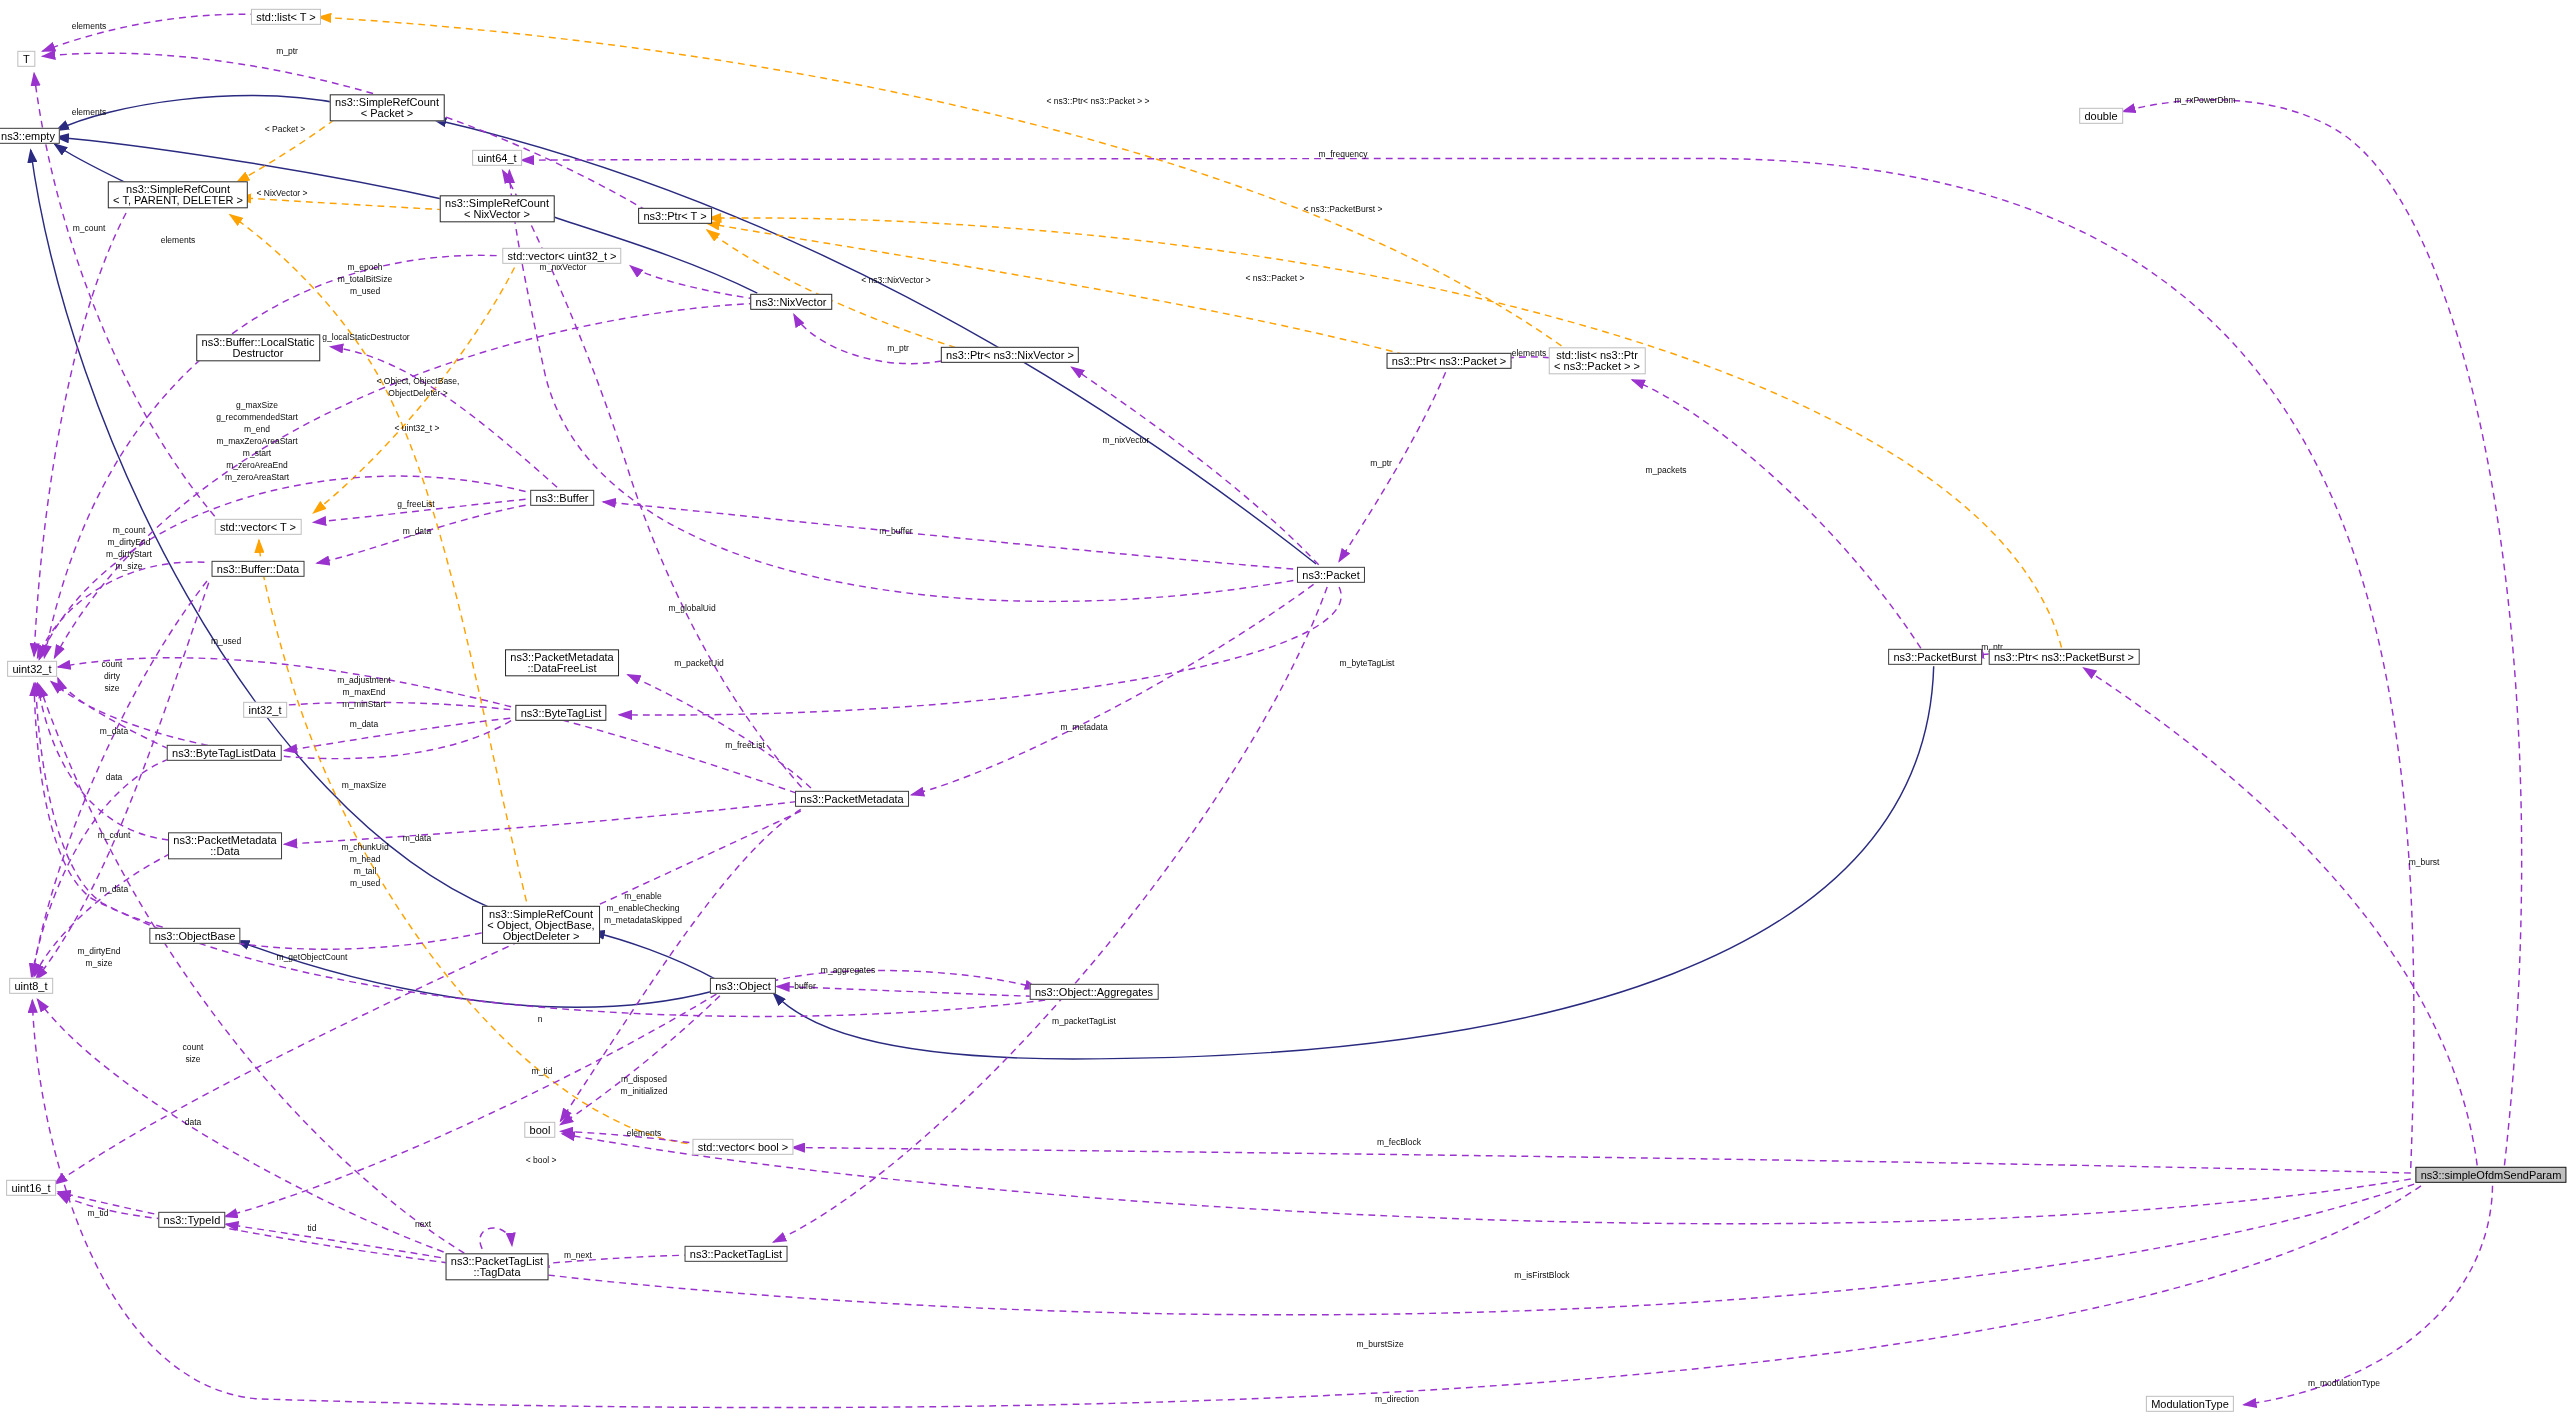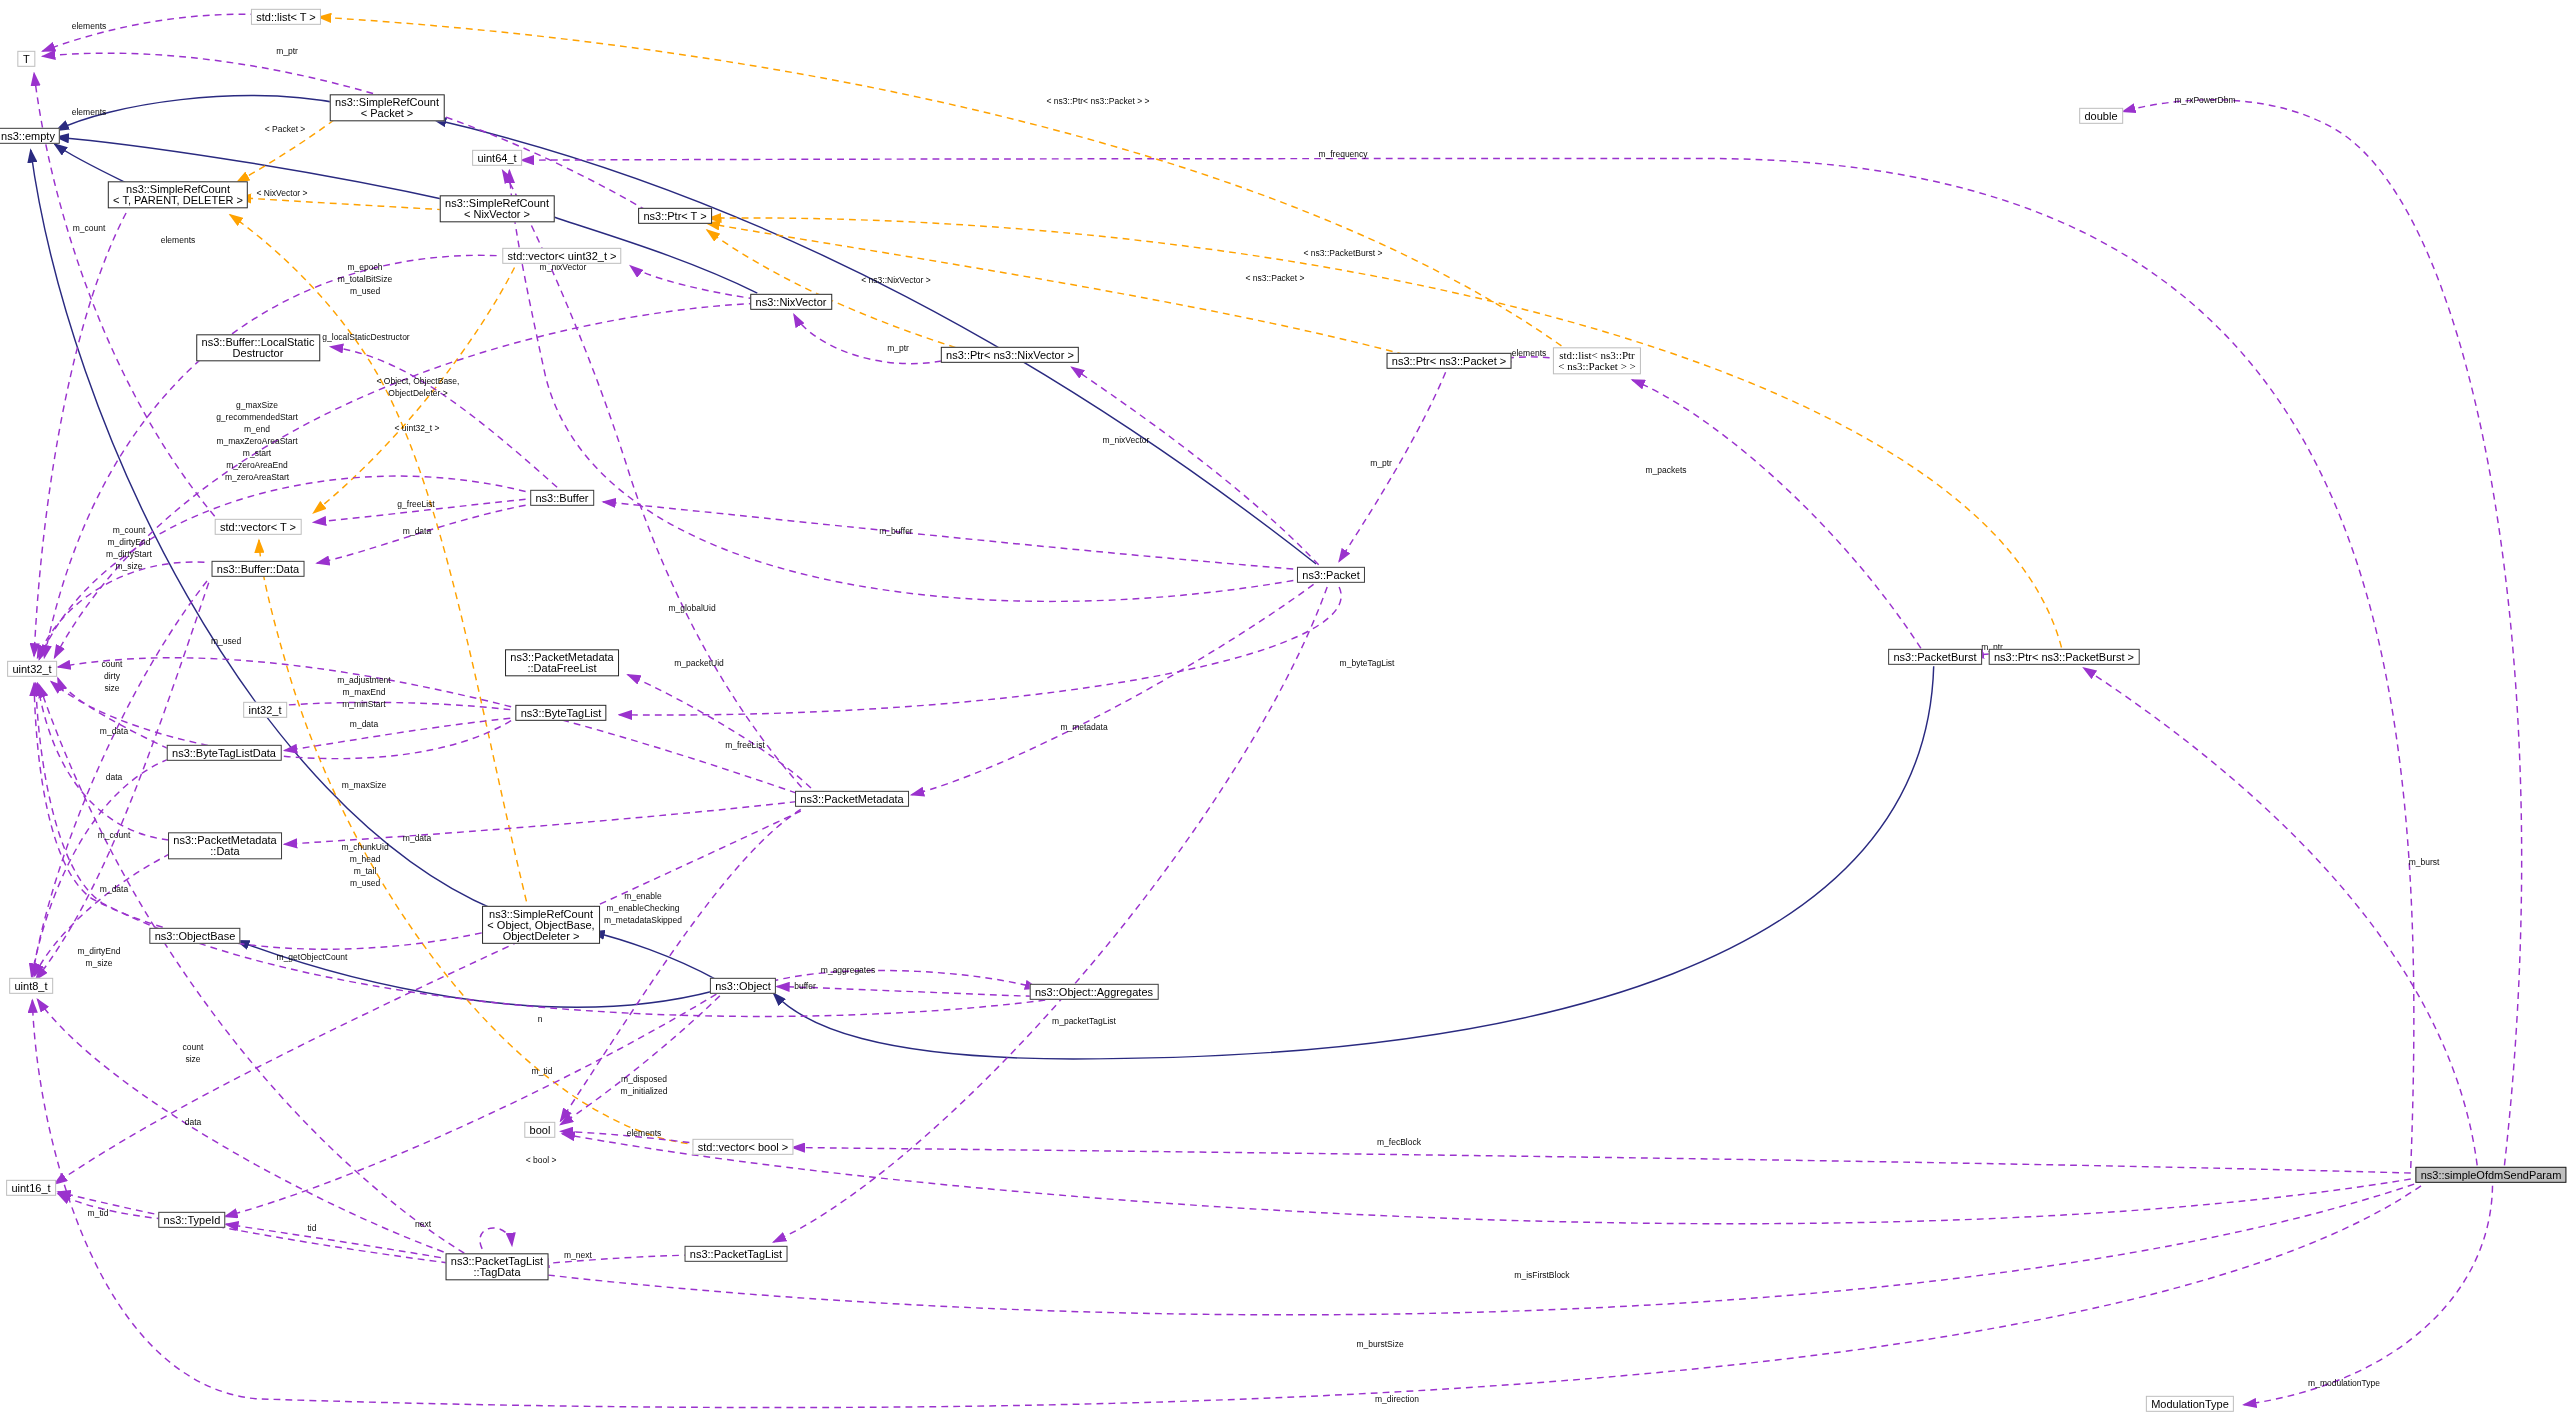--- a/index.html
+++ b/index.html
@@ -161,21 +161,21 @@
       </div>
       <div class="node black" style="left: 258px; top: 569px;">
         <div>ns3::Buffer::Data</div>
       </div>
       <div class="node black" style="left: 1331px; top: 575px;">
         <div>ns3::Packet</div>
       </div>
       <div class="node bold" style="left: 1449px; top: 361px;">
         <div>ns3::Ptr&lt; ns3::Packet &gt;</div>
       </div>
-      <div class="node gray" style="left: 1597px; top: 361px; font-family: Liberation Serif, serif;">
+      <div class="node gray" style="left: 1597px; top: 361px;">
         <div>std::list&lt; ns3::Ptr</div>
         <div>&lt; ns3::Packet &gt; &gt;</div>
       </div>
       <div class="node bold" style="left: 562px; top: 663px;">
         <div>ns3::PacketMetadata</div>
         <div>::DataFreeList</div>
       </div>
       <div class="node bold" style="left: 561px; top: 713px;">
         <div>ns3::ByteTagList</div>
       </div>
@@ -262,21 +262,21 @@
       </div>
       <div class="elabel" style="left: 1098px; top: 101px;">
         <div>&lt; ns3::Ptr&lt; ns3::Packet &gt; &gt;</div>
       </div>
       <div class="elabel" style="left: 1343px; top: 154px;">
         <div>m_frequency</div>
       </div>
       <div class="elabel" style="left: 2205px; top: 100px;">
         <div>m_rxPowerDbm</div>
       </div>
-      <div class="elabel" style="left: 1343px; top: 209px; margin-top: 44px;">
+      <div class="elabel" style="left: 1343px; top: 209px;">
         <div>&lt; ns3::PacketBurst &gt;</div>
       </div>
       <div class="elabel" style="left: 282px; top: 193px;">
         <div>&lt; NixVector &gt;</div>
       </div>
       <div class="elabel" style="left: 89px; top: 228px;">
         <div>m_count</div>
       </div>
       <div class="elabel" style="left: 178px; top: 240px;">
         <div>elements</div>

